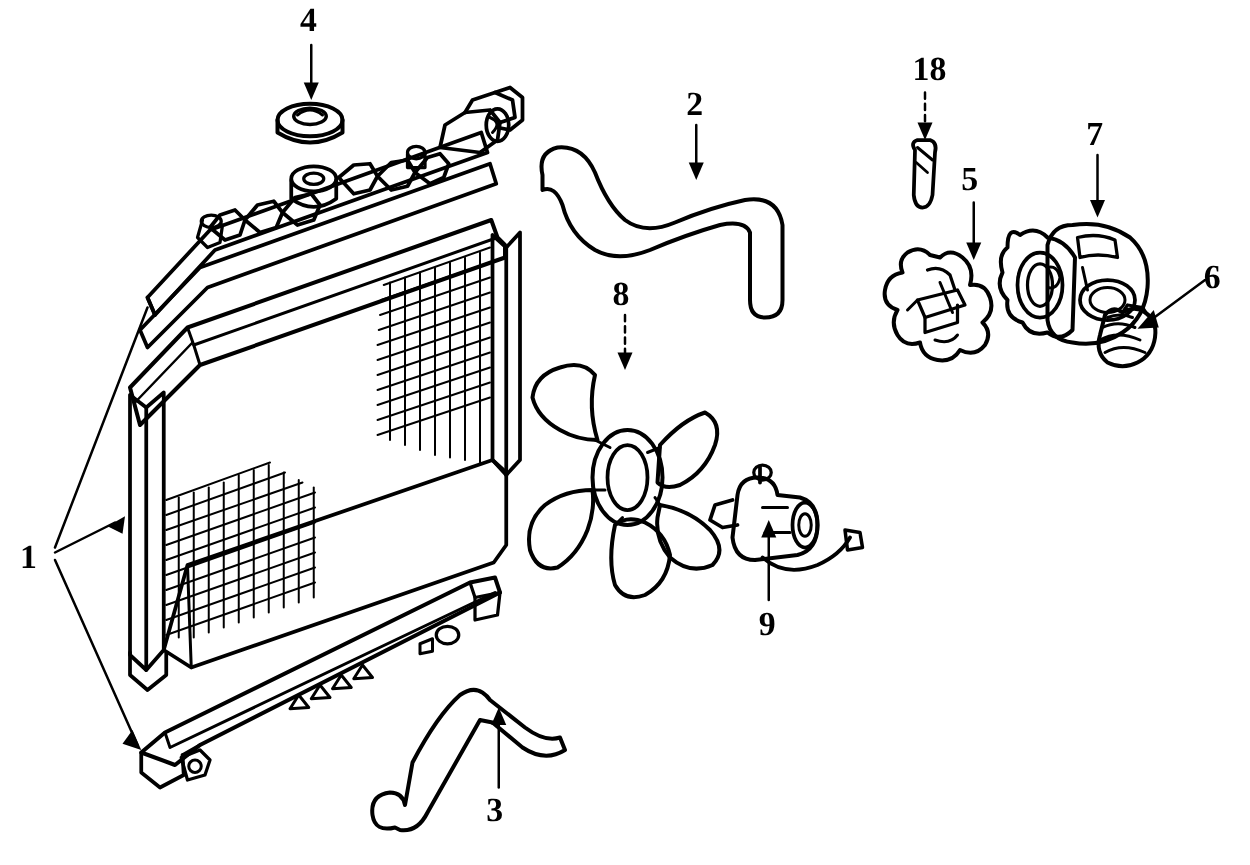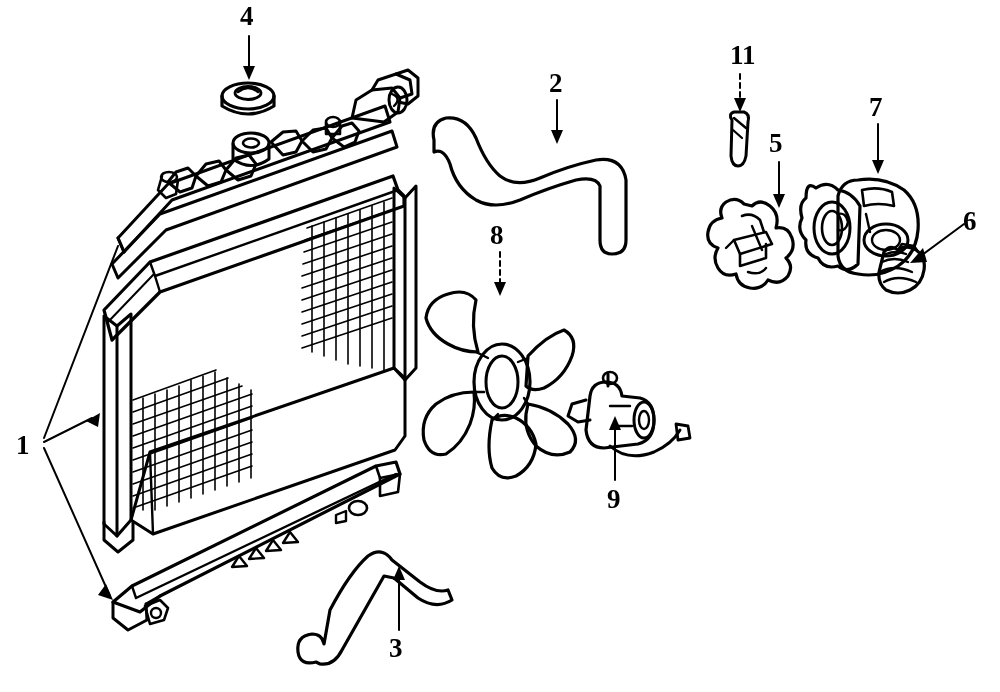--- a/index.html
+++ b/index.html
@@ -342,15 +342,15 @@
 
   <div class="callout-num" style="left:16px;  top:432px;">1</div>
   <div class="callout-num" style="left:549px; top:70px;">2</div>
   <div class="callout-num" style="left:389px; top:635px;">3</div>
   <div class="callout-num" style="left:240px; top:3px;">4</div>
   <div class="callout-num" style="left:769px; top:130px;">5</div>
   <div class="callout-num" style="left:963px; top:208px;">6</div>
   <div class="callout-num" style="left:869px; top:94px;">7</div>
   <div class="callout-num" style="left:490px; top:222px;">8</div>
   <div class="callout-num" style="left:607px; top:486px;">9</div>
-  <div class="callout-num" style="left:730px; top:42px;">11</div>
+  <div class="callout-num" style="left:730px; top:42px;">18</div>
 
 </div>
 
 </body></html>

